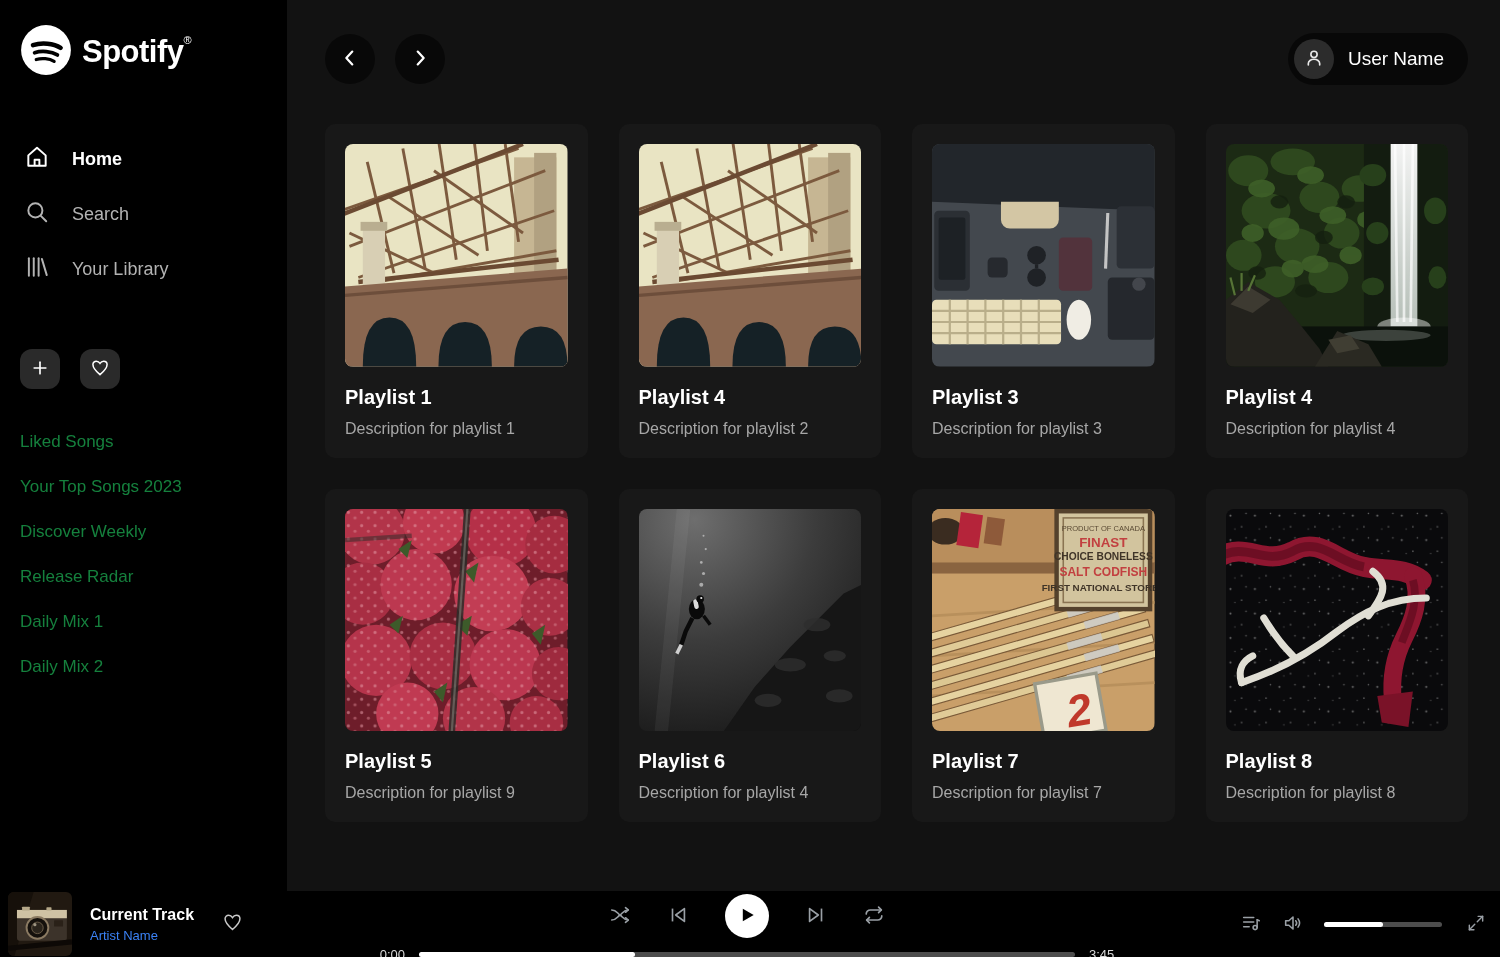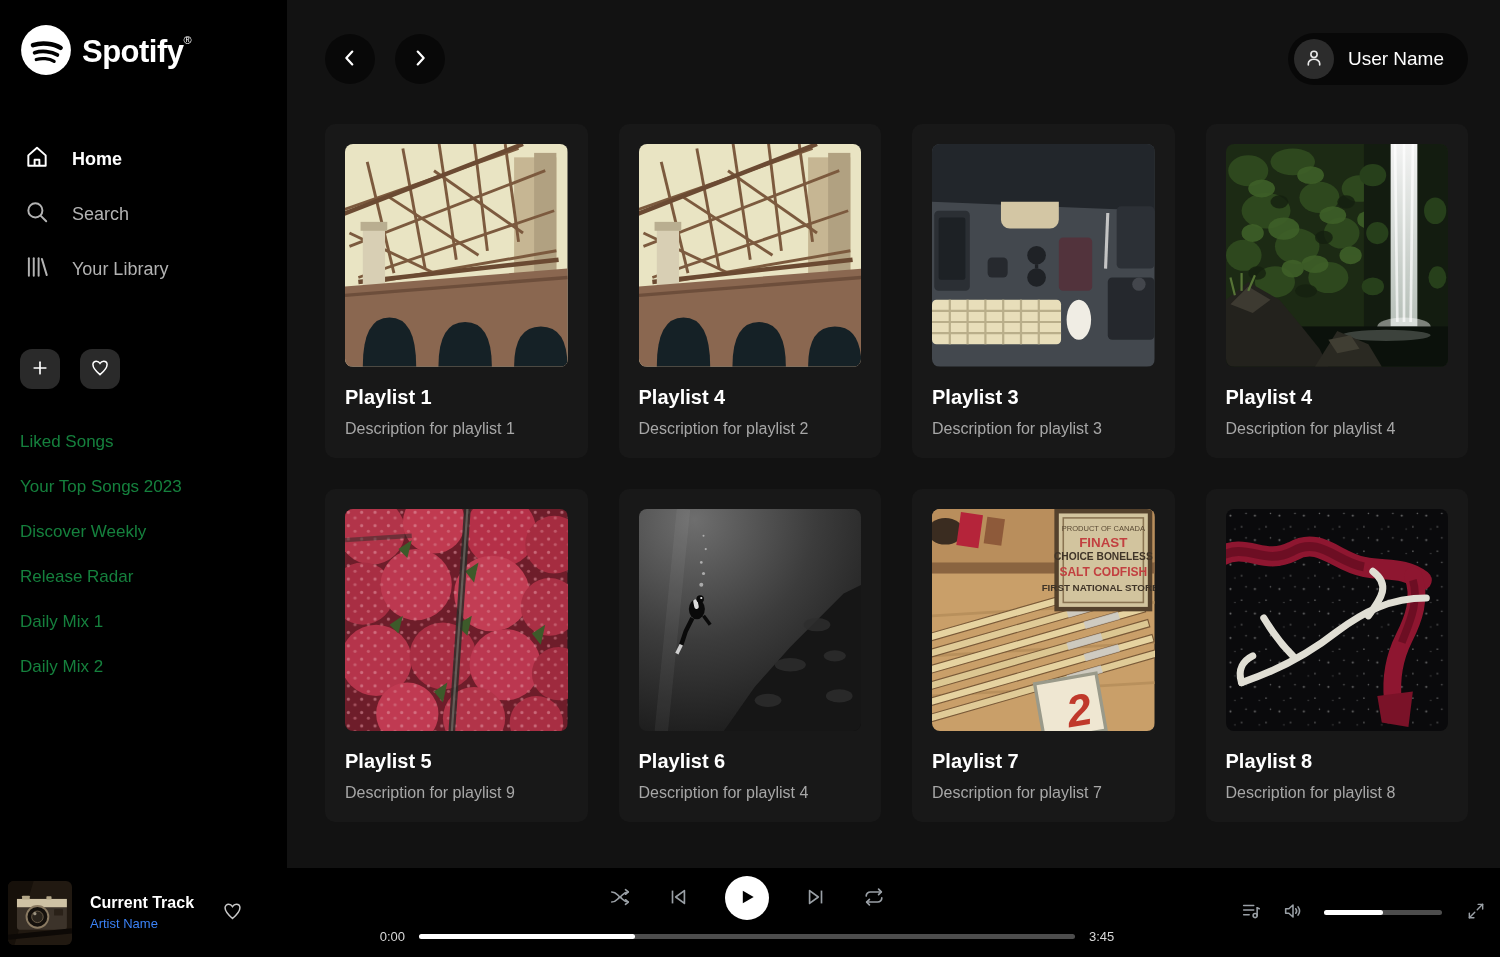--- a/index.html
+++ b/index.html
@@ -36,21 +36,21 @@
   .user-name { color:#fff; font-size:19px; }
 
   .grid { display:grid; grid-template-columns:repeat(4,1fr); gap:31px; padding:39px 32px 0 38px; }
   .card { background:#181818; border-radius:10px; padding:20px; cursor:pointer; }
   .cover { width:100%; aspect-ratio:1/1; border-radius:8px; overflow:hidden; display:block; }
   .cover svg { width:100%; height:100%; display:block; }
   .card-title { color:#fff; font-size:20px; font-weight:700; margin-top:19px; }
   .card-desc { color:#a7a7a7; font-size:16px; margin-top:11px; }
 
   
-  .player { height:89px; background:#000; display:flex; padding:0 14px 0 8px; flex-shrink:0; }
+  .player { height:66px; background:#000; display:flex; align-items:center; padding:0 14px 0 8px; flex-shrink:0; }
   .now-playing { display:flex; align-items:center; gap:18px; width:330px; flex-shrink:0; }
   .album-art { width:64px; height:64px; border-radius:6px; overflow:hidden; flex-shrink:0; }
   .album-art svg { width:100%; height:100%; display:block; }
   .track-meta { display:flex; flex-direction:column; gap:4px; }
   .track-title { color:#fff; font-size:16px; font-weight:700; }
   .track-artist { color:#3b82f6; font-size:13px; }
   .like-btn { background:none; border:none; color:#c9c9c9; margin-left:10px; cursor:pointer; }
 
   .player-center { flex:1; display:flex; flex-direction:column; align-items:center; gap:9px; padding-top:8px; }
   .controls { display:flex; align-items:center; gap:36px; color:#9aa0a6; }

